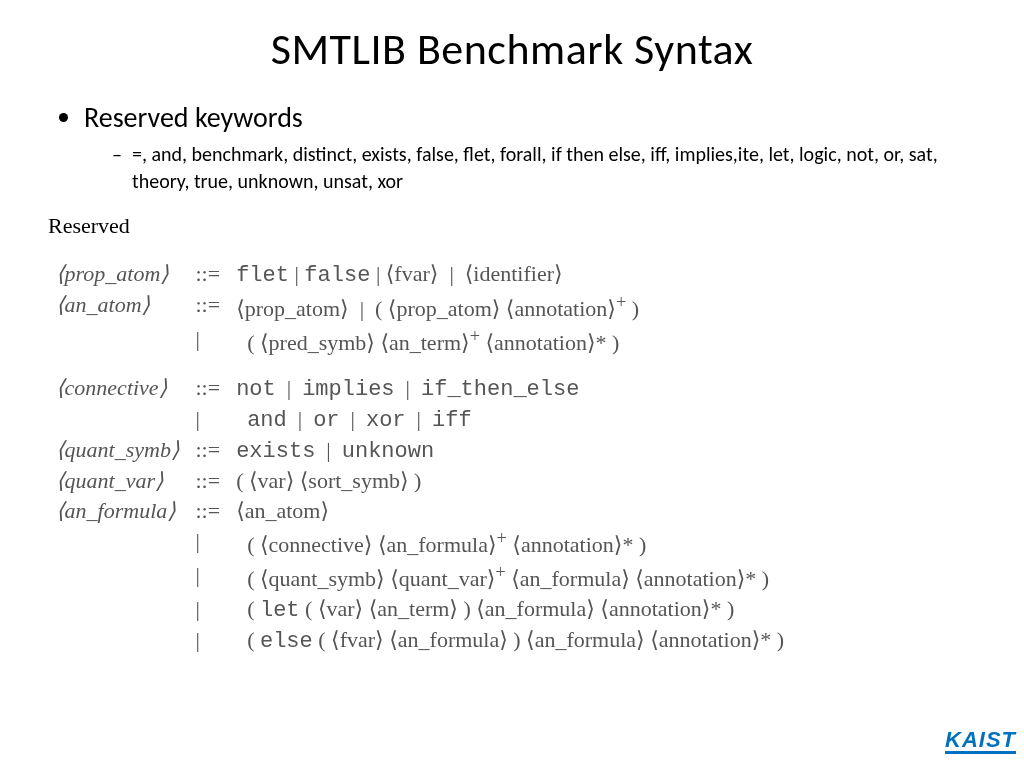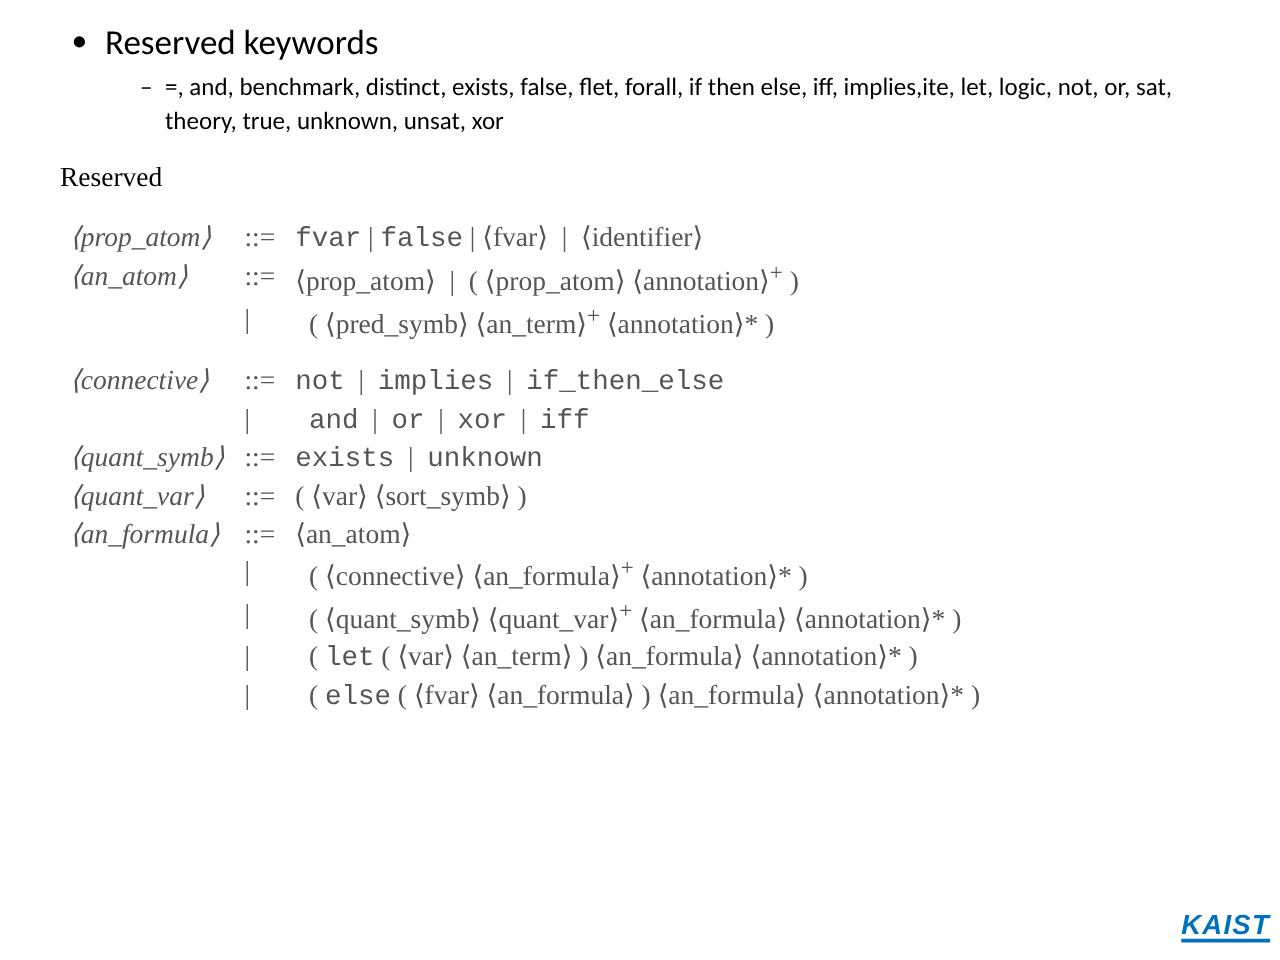--- a/index.html
+++ b/index.html
@@ -20,39 +20,40 @@
   .rhs .tt{font-family:"Courier New",monospace;font-style:normal;color:#555}
   .rhs .nt{}
   .gap td{height:10px}
   .logo{position:absolute;right:8px;bottom:14px;font-family:Arial,sans-serif;font-weight:900;font-style:italic;color:#0070c0;font-size:22px;letter-spacing:1px}
   .logo .bar{display:block;height:3px;background:#0070c0;margin-top:-2px}
 </style>
 </head>
 <body>
 
 <div class="slide">
+  <h1 class="title">SMTLIB Benchmark Syntax</h1>
 
   <ul class="l1">
     <li>
       <span>Reserved keywords</span>
       <ul class="l2">
         <li>=, and, benchmark, distinct, exists, false, flet, forall, if then else, iff, implies,ite, let, logic, not, or, sat, theory, true, unknown, unsat, xor</li>
       </ul>
     </li>
   </ul>
 
   <div class="formulas-block">
     <div class="formulas-head">Reserved</div>
 
     <table class="grammar">
       <tbody>
           <tr>
         <td class="lhs">⟨prop_atom⟩</td>
         <td class="op">::=</td>
-        <td class="rhs"><span class="tt">fvar</span> | <span class="tt">false</span> | <span class="nt">⟨fvar⟩</span> &nbsp;| &nbsp;<span class="nt">⟨identifier⟩</span></td>
+        <td class="rhs"><span class="tt">flet</span> | <span class="tt">false</span> | <span class="nt">⟨fvar⟩</span> &nbsp;| &nbsp;<span class="nt">⟨identifier⟩</span></td>
       </tr>
       <tr>
         <td class="lhs">⟨an_atom⟩</td>
         <td class="op">::=</td>
         <td class="rhs"><span class="nt">⟨prop_atom⟩</span> &nbsp;| &nbsp;( <span class="nt">⟨prop_atom⟩</span> <span class="nt">⟨annotation⟩</span><sup>+</sup> )</td>
       </tr>
       <tr>
         <td></td>
         <td class="op">|</td>
         <td class="rhs">&nbsp;&nbsp;( <span class="nt">⟨pred_symb⟩</span> <span class="nt">⟨an_term⟩</span><sup>+</sup> <span class="nt">⟨annotation⟩</span>* )</td>

